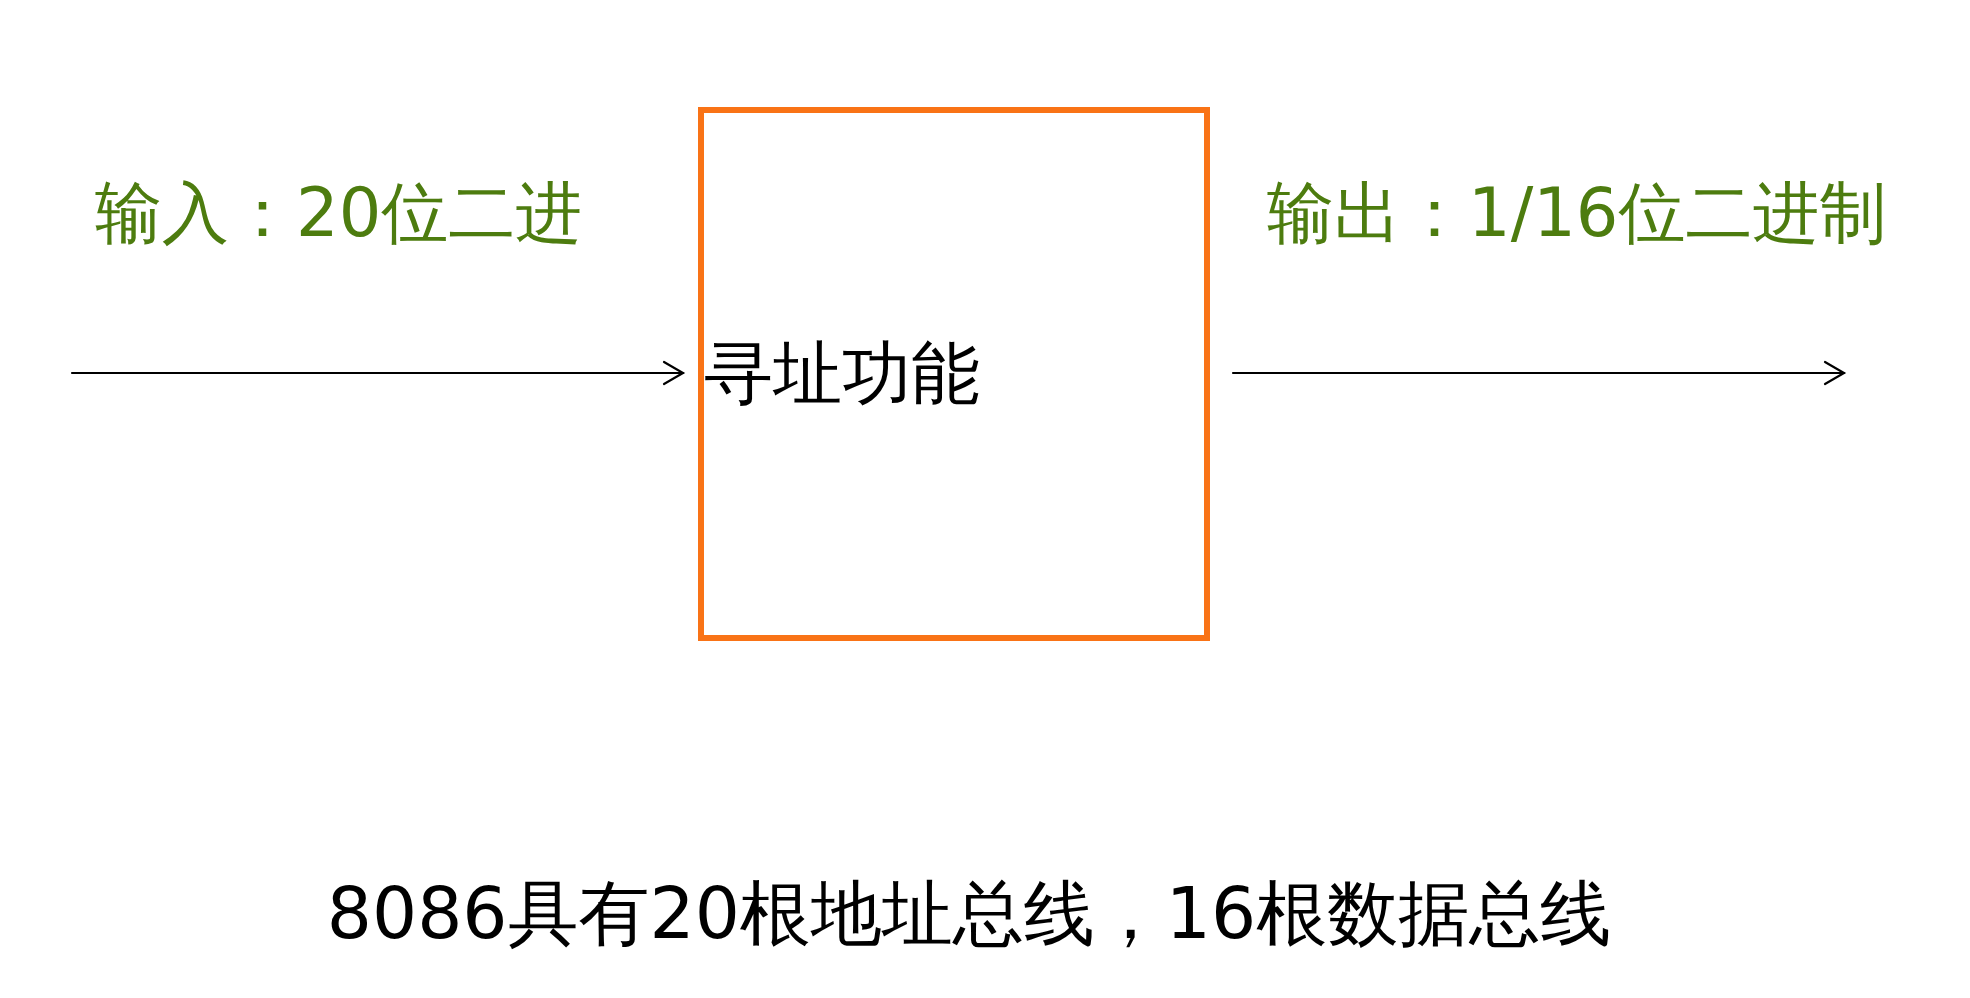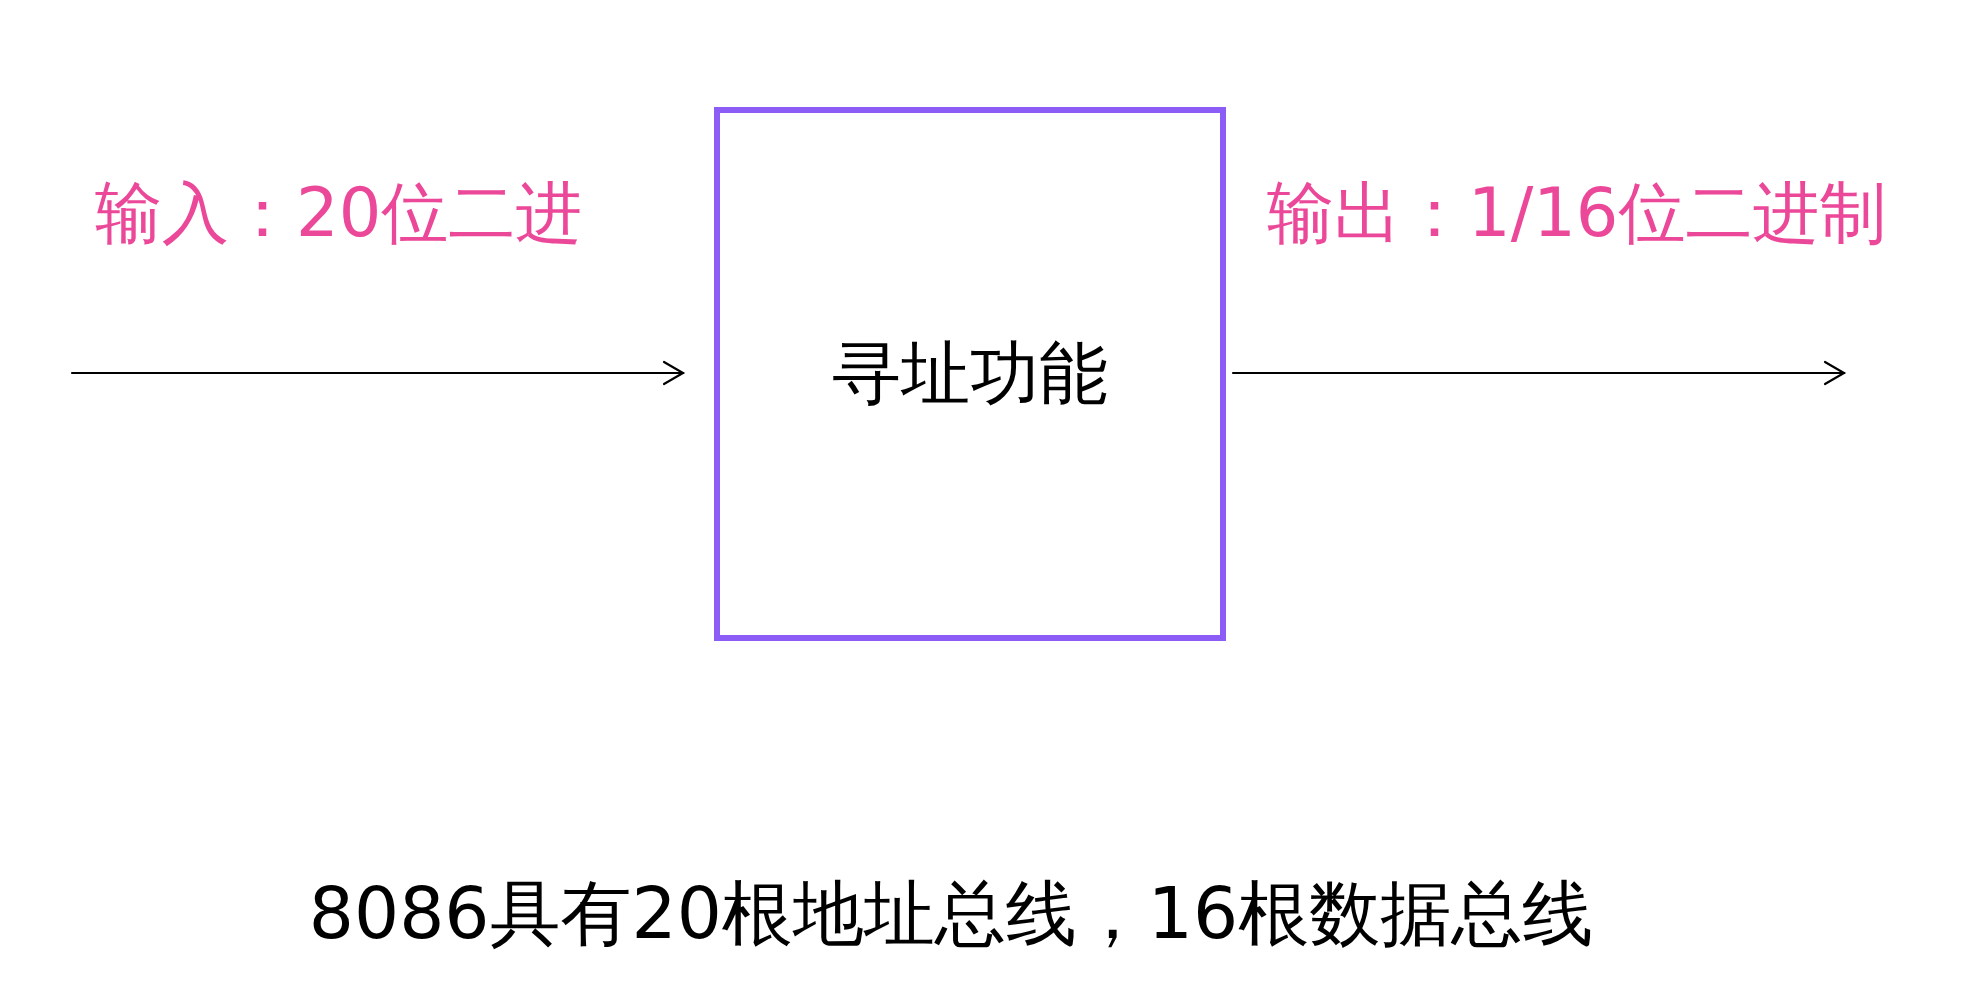--- a/index.html
+++ b/index.html
@@ -13,54 +13,53 @@
       position: relative;
       overflow: hidden;
       font-family: "DejaVu Sans", "Liberation Sans", sans-serif;
       color: #000000;
     }
     .label {
       position: absolute;
       font-size: 67px;
       line-height: 87px;
       white-space: nowrap;
-      color: #ec4899;
+      color: #4d7c0f;
     }
     .label .line {
       display: block;
     }
     #input-label {
       left: 95px;
       top: 170px;
     }
     #output-label {
       left: 1267px;
       top: 170px;
     }
     #box {
       position: absolute;
-      left: 714px;
+      left: 698px;
       top: 107px;
       width: 500px;
       height: 522px;
-      border: 6px solid #8b5cf6;
+      border: 6px solid #f97316;
       display: flex;
       align-items: center;
-      justify-content: center;
       box-sizing: content-box;
     }
     #box-label {
       font-size: 69px;
       line-height: 1;
       white-space: nowrap;
       margin-top: -2px;
     }
     #caption {
       position: absolute;
-      left: 0;
+      left: 18px;
       width: 1902px;
       top: 872px;
       text-align: center;
       font-size: 71px;
       line-height: 84px;
       white-space: nowrap;
     }
     svg#arrows {
       position: absolute;
       left: 0;

